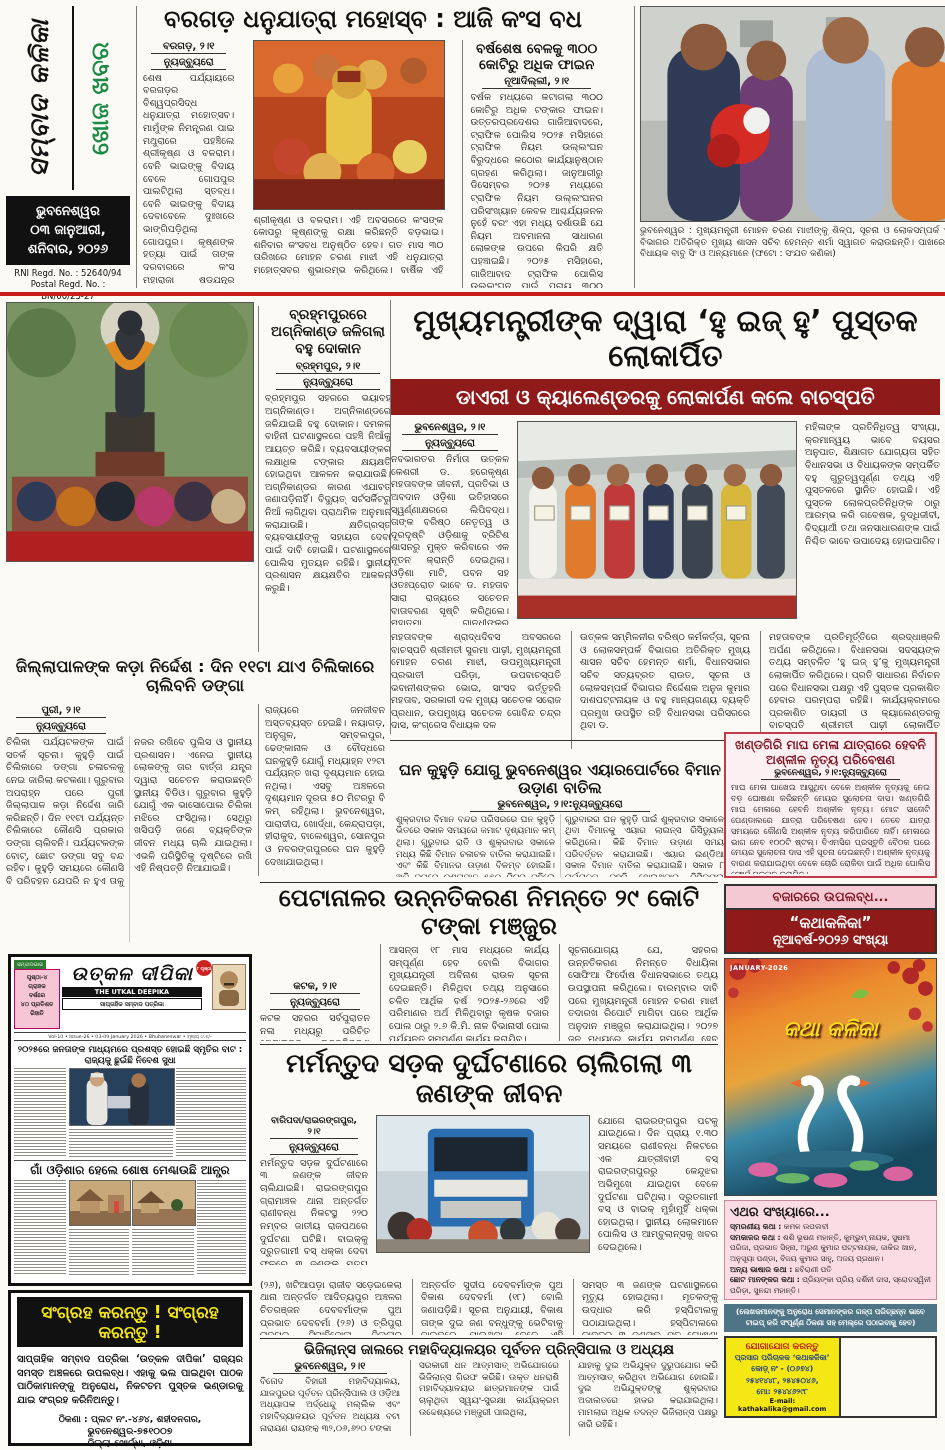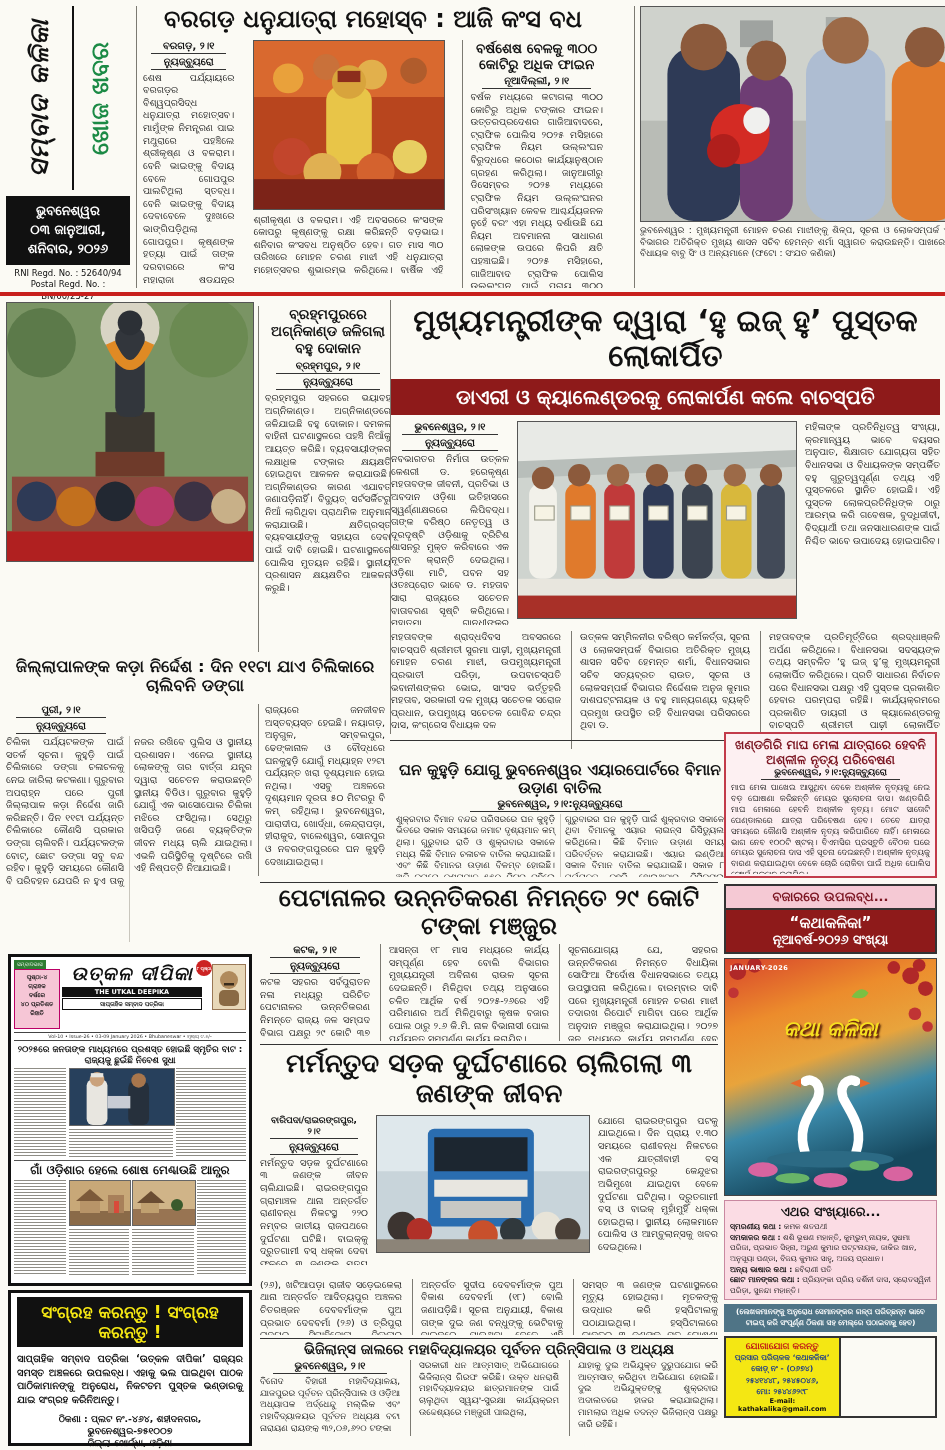--- a/index.html
+++ b/index.html
@@ -217,21 +217,21 @@
 
   <div class="abs" style="left:724px;top:732px;width:213px;height:146px;border:2px solid #c23b4a;background:#fdf0f2;padding:3px 5px;box-sizing:border-box;">
     <div class="minih" style="font-size:12.5px;color:#7a1420;">ଖଣ୍ଡଗିରି ମାଘ ମେଳା ଯାତ୍ରାରେ ହେବନି ଅଶ୍ଳୀଳ ନୃତ୍ୟ ପରିବେଷଣ</div>
     <div class="dl" style="width:70%;font-size:9px;">ଭୁବନେଶ୍ୱର, ୨।୧:ନ୍ୟୁଜ୍‌ବ୍ୟୁରୋ</div>
     <div class="body clip" style="height:92px;font-size:8.2px;">ମାଘ ମେଳା ପାଖେଇ ଆସୁଥିବା ବେଳେ ଅଶ୍ଳୀଳ ନୃତ୍ୟକୁ ନେଇ ବଡ଼ ଘୋଷଣା କରିଛନ୍ତି ମେୟର ସୁଲୋଚନା ଦାସ। ଖଣ୍ଡଗିରି ମାଘ ମେଳାରେ ହେବନି ଅଶ୍ଳୀଳ ନୃତ୍ୟ। ମୋଟ ସାତୋଟି ପେଣ୍ଡାଲରେ ଯାତ୍ରା ପରିବେଷଣ ହେବ। ତେବେ ଯାତ୍ରା ସମୟରେ କୌଣସି ଅଶ୍ଳୀଳ ନୃତ୍ୟ କରିପାରିବେ ନାହିଁ। ମେଳାରେ ଭାଗ ନେବ ୧୦୦ଟି ଷ୍ଟଲ୍। ବିଏମସିର ପ୍ରସ୍ତୁତି ବୈଠକ ପରେ ମେୟର ସୁଲୋଚନା ଦାସ ଏହି ସୂଚନା ଦେଇଛନ୍ତି। ଅଶ୍ଳୀଳ ନୃତ୍ୟକୁ ବାରଣ କରାଯାଇଥିବା ବେଳେ ଚୋରି ରୋକିବା ପାଇଁ ଅଧିକ ପୋଲିସ ଫୋର୍ସ ମୁତୟନ କରାଯିବ।</div>
   </div>
 
   <div class="abs clip" style="left:260px;top:882px;width:458px;height:158px;border-top:1px solid #333;">
     <div class="hmain" style="font-size:24px;margin-top:2px;">ପେଟାନାଳର ଉନ୍ନତିକରଣ ନିମନ୍ତେ ୨୯ କୋଟି ଟଙ୍କା ମଞ୍ଜୁର</div>
     <div style="display:flex;gap:10px;margin-top:4px;">
-      <div style="width:110px;">
+      <div style="width:110px;margin-top:36px;">
         <div class="dl">କଟକ, ୨।୧</div>
         <div class="dl">ନ୍ୟୁଜ୍‌ବ୍ୟୁରୋ</div>
         <div class="body clip" style="height:86px;">କଟକ ସହରର ସର୍ବପୁରାତନ ନଳା ମଧ୍ୟରୁ ପରିଚିତ ପେଟାନାଳର ଉନ୍ନତିକରଣ ନିମନ୍ତେ ରାଜ୍ୟ ଜଳ ସମ୍ପଦ ବିଭାଗ ପକ୍ଷରୁ ୨୯ କୋଟି ୩୭ ଲକ୍ଷ ୨୩ ହଜାର ଟଙ୍କାର ଆର୍ଥିକ ଅନୁଦାନ ମଞ୍ଜୁର କରାଯାଇଛି। ଏଥିପାଇଁ ଟେଣ୍ଡର ପ୍ରକ୍ରିୟା ଆରମ୍ଭ ହୋଇଥିବା ବେଳେ</div>
       </div>
       <div class="body clip vline" style="width:160px;height:118px;padding-left:8px;">ଆସନ୍ତା ୧୮ ମାସ ମଧ୍ୟରେ କାର୍ଯ୍ୟ ସମ୍ପୂର୍ଣ୍ଣ ହେବ ବୋଲି ବିଭାଗର ମୁଖ୍ୟଯନ୍ତ୍ରୀ ଅବିନାଶ ରାଉଳ ସୂଚନା ଦେଇଛନ୍ତି। ମିଳିଥିବା ତଥ୍ୟ ଅନୁସାରେ ଚଳିତ ଆର୍ଥିକ ବର୍ଷ ୨୦୨୫-୨୬ରେ ଏହି ପରିମାଣର ଅର୍ଥ ମିଳିଥିବାରୁ କୃଷକ ବଜାର ପୋଲ ଠାରୁ ୨.୬ କି.ମି. ନାଳ ବିଭାନାସୀ ପୋଲ ପର୍ଯ୍ୟନ୍ତ ସମ୍ପୂର୍ଣ୍ଣ କାର୍ଯ୍ୟ କରାଯିବ।</div>
       <div class="body clip vline" style="flex:1;height:118px;padding-left:8px;">ସୂଚନାଯୋଗ୍ୟ ଯେ, ସହରର ଉନ୍ନତିକରଣ ନିମନ୍ତେ ବିଧାୟିକା ସୋଫିଆ ଫିର୍ଦୋଷ ବିଧାନସଭାରେ ତଥ୍ୟ ଉପସ୍ଥାପନା କରିଥିଲେ। ବାରମ୍ବାର ଦାବି ପରେ ମୁଖ୍ୟମନ୍ତ୍ରୀ ମୋହନ ଚରଣ ମାଝୀ ତଦାରଖ ରିପୋର୍ଟ ମାଗିବା ପରେ ଆର୍ଥିକ ଅନୁଦାନ ମଞ୍ଜୁର କରାଯାଇଥିଲା। ୨୦୨୭ ଜୁନ ମଧ୍ୟରେ କାର୍ଯ୍ୟ ସମ୍ପୂର୍ଣ୍ଣ ହେବ ବୋଲି କାର୍ଯ୍ୟନିର୍ବାହୀ ଯନ୍ତ୍ରୀ ସୌରଭ ସାହୁ କହିଛନ୍ତି।</div>
     </div>
   </div>
 
   <div class="abs clip" style="left:260px;top:1044px;width:458px;height:290px;border-top:1px solid #333;">
@@ -413,22 +413,22 @@
           </g>
         <g fill="#68b468">
             <ellipse cx="32" cy="104" rx="8" ry="2.5"></ellipse>
             <ellipse cx="66" cy="98" rx="7" ry="2.5"></ellipse>
           </g>
       </svg>
       <div style="position:absolute;left:5px;top:5px;color:#fff;font-size:6.5px;font-weight:bold;letter-spacing:0.5px;">JANUARY-2026</div>
       <div style="position:absolute;left:0;right:0;top:58px;text-align:center;color:#f6e020;font-weight:bold;font-size:21px;font-style:italic;text-shadow:1px 1px 0 #7a2a10,2px 2px 2px #3a1404;">କଥା କଳିକା</div>
     </div>
     <div style="background:#fbdce4;border:1px solid #c888a0;margin-top:4px;padding:3px 5px;">
-      <div style="font-weight:bold;font-size:13px;text-align:center;">ଏଥର ସଂଖ୍ୟାରେ...</div>
-      <div style="font-size:7.6px;line-height:1.4;margin-top:2px;"><b>ସ୍ମରଣୀୟ କଥା :</b> <span>କମଳ ଶତପଥୀ</span></div>
+      <div style="font-weight:bold;font-size:13px;">ଏଥର ସଂଖ୍ୟାରେ...</div>
+      <div style="font-size:7.6px;line-height:1.4;margin-top:2px;"><b>ସ୍ମରଣୀୟ କଥା :</b> <span>କମଳ ଉପଲବୀ</span></div>
       <div style="font-size:7.6px;line-height:1.4;"><b>ସମକାଳର କଥା :</b> <span>ଶଶି ଭୂଷଣ ମହାନ୍ତି, କୁମ୍ଭୁମ୍ ନାୟକ, ସୁଷମା ପରିଜା, ପ୍ରଭାତ ସିହ୍ନା, ଅରୁଣ କୁମାର ପଟ୍ଟନାୟକ, ଜାକିର ଖାନ, ଅନୁସୂୟା ପଣ୍ଡା, ବିଜୟ କୁମାର ସାହୁ, ଅଜୟ ପ୍ରଧାନ।</span></div>
       <div style="font-size:7.6px;line-height:1.4;"><b>ଅନ୍ୟ ଭାଷାର କଥା :</b> <span>ଛବିରାଣୀ ପତି</span></div>
       <div style="font-size:7.6px;line-height:1.4;"><b>ଛୋଟ ମାନଙ୍କର କଥା :</b> <span>ପ୍ରିୟଙ୍କା ପ୍ରିୟ ଦର୍ଶିନୀ ଦାସ, ସ୍ରୋତସ୍ୱିନୀ ପରିଡ଼ା, ସୁନନ୍ଦା ମହାନ୍ତି।</span></div>
     </div>
     <div style="background:#4f7486;color:#fff;font-size:7.4px;font-weight:bold;text-align:center;padding:3px 4px;margin-top:4px;line-height:1.45;">(ଲେଖକମାନଙ୍କୁ ଅନୁରୋଧ ସେମାନଙ୍କର ଗଳ୍ପ ପରିଚ୍ଛନ୍ନ ଭାବେ ଟାଇପ୍ କରି ସଂପୂର୍ଣ୍ଣ ଠିକଣା ସହ ମେଲ୍‌ରେ ପଠାଇବାକୁ ହେବ)</div>
     <div style="display:flex;border:2px solid #333;margin-top:4px;">
       <div class="ylw" style="width:50%;padding:3px 4px;border-right:2px solid #333;text-align:center;">
         <div style="color:#c01818;font-weight:bold;font-size:9px;">ଯୋଗାଯୋଗ କରନ୍ତୁ</div>
         <div style="color:#1a3a8c;font-weight:bold;font-size:7.6px;line-height:1.5;">
           <div>ପ୍ରସାର ପରିଚାଳକ ‘କଥାକଳିକା’</div>

